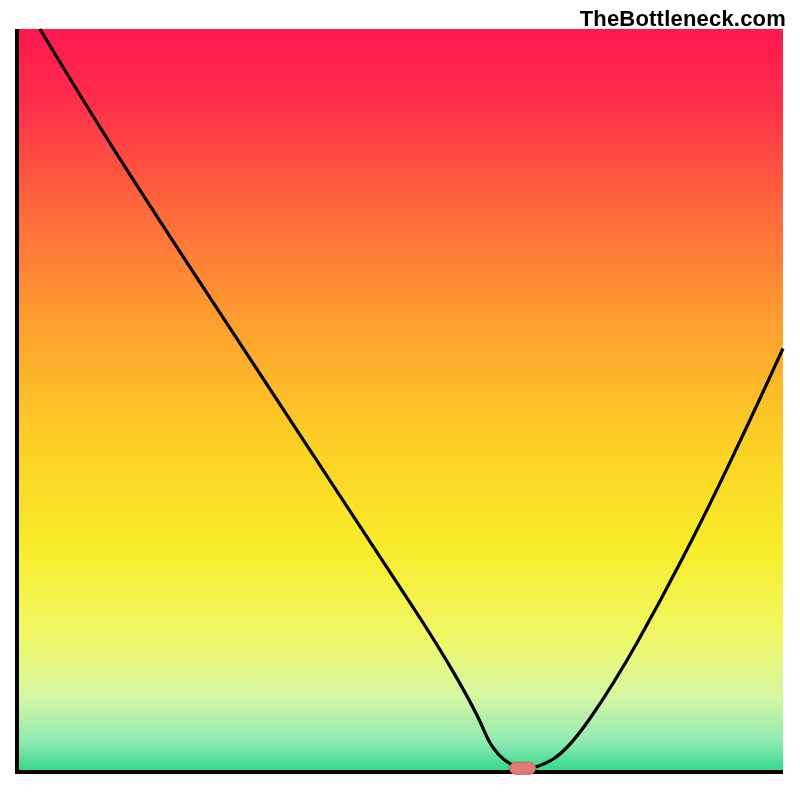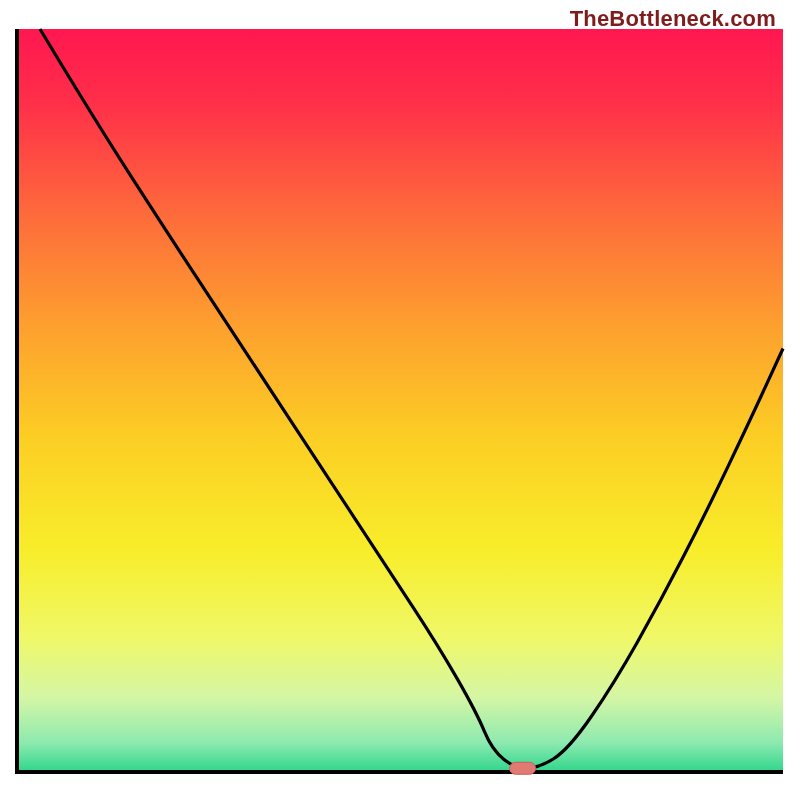--- a/index.html
+++ b/index.html
@@ -11,24 +11,24 @@
     font-family: Arial, Helvetica, sans-serif;
   }
   .container {
     position: relative;
     width: 800px;
     height: 800px;
   }
   .watermark {
     position: absolute;
     top: 6px;
-    right: 24px;
+    right: 14px;
     font-size: 22px;
     font-weight: 600;
-    color: #7f1d1d;
+    color: #000000;
     letter-spacing: 0.2px;
   }
   svg.chart {
     position: absolute;
     top: 0;
     left: 0;
   }
 </style>
 </head>
 <body>

